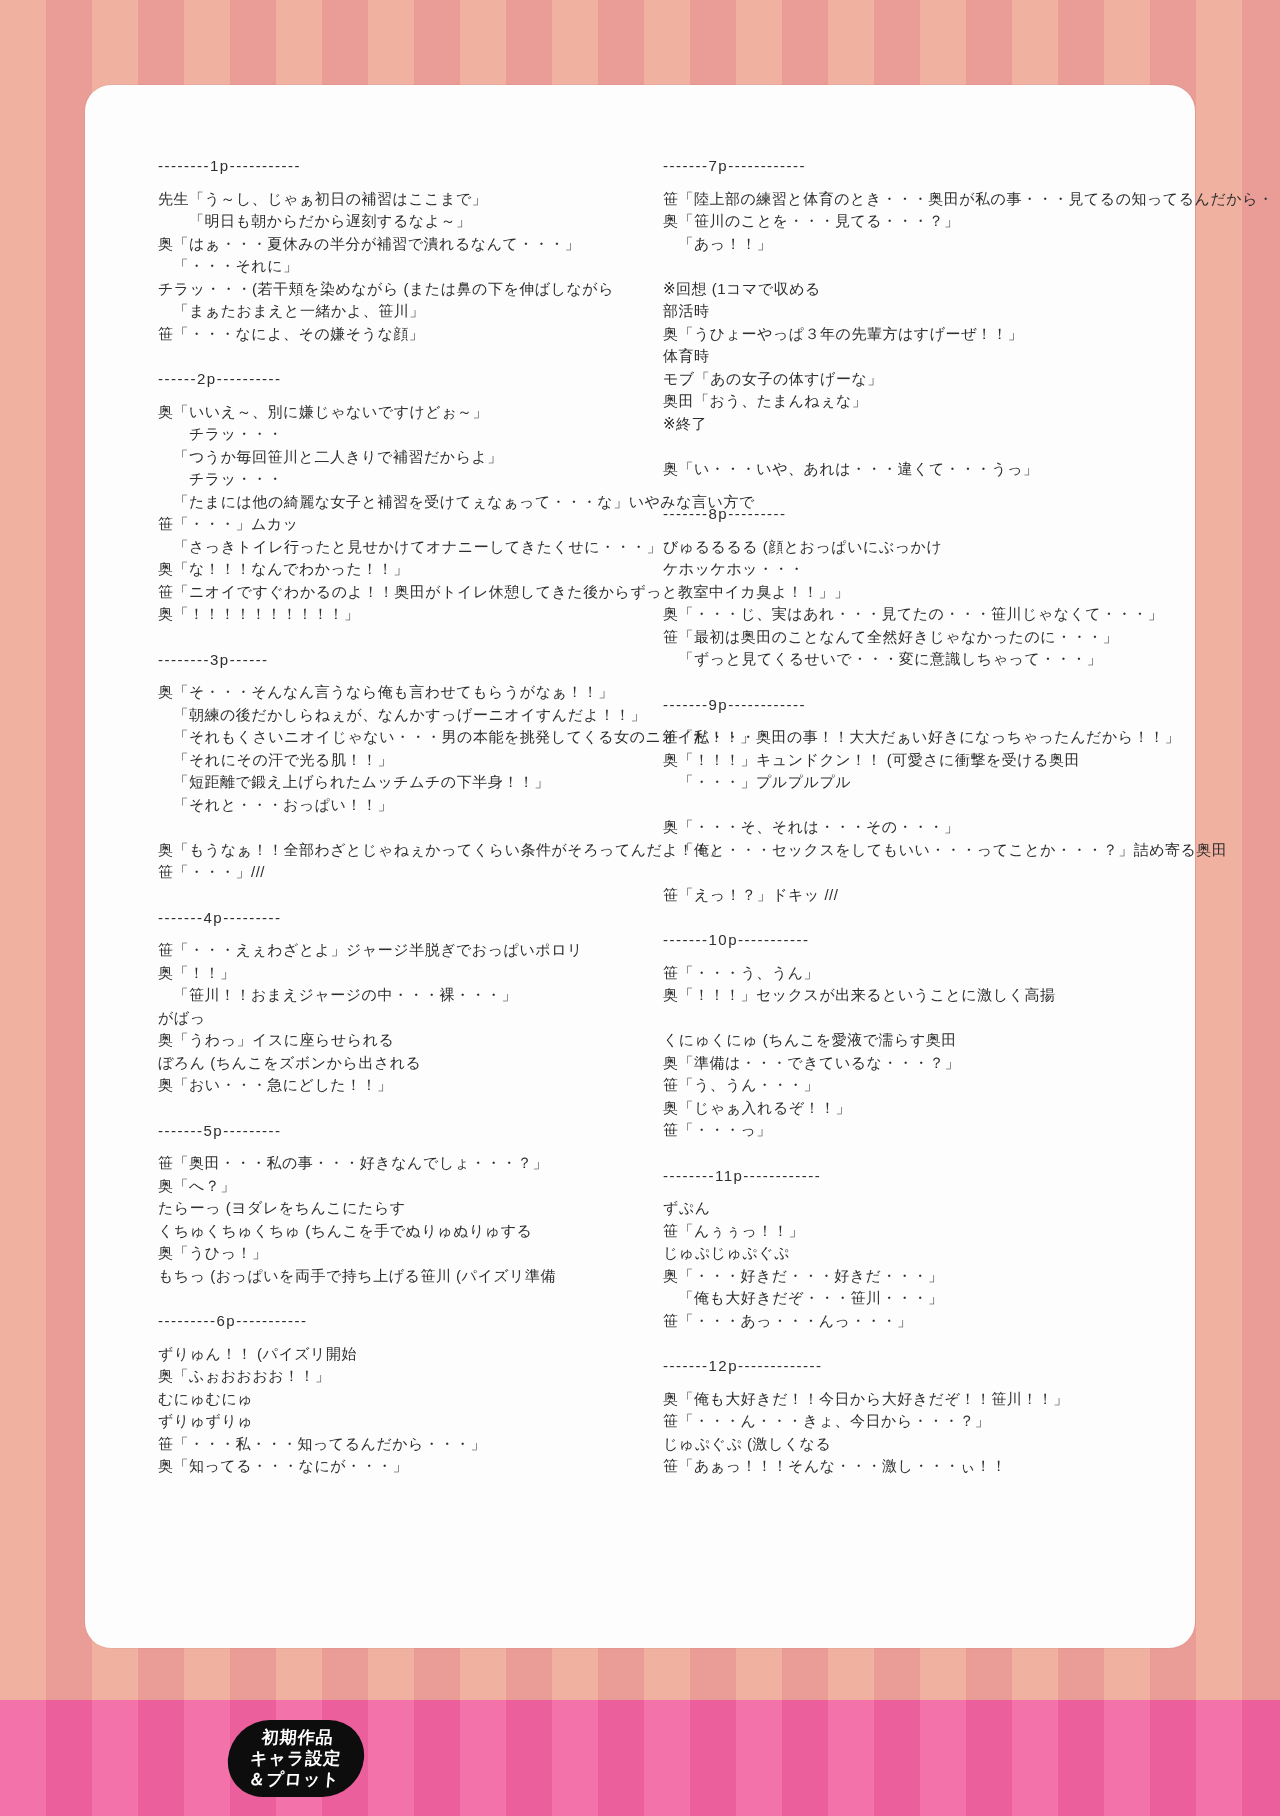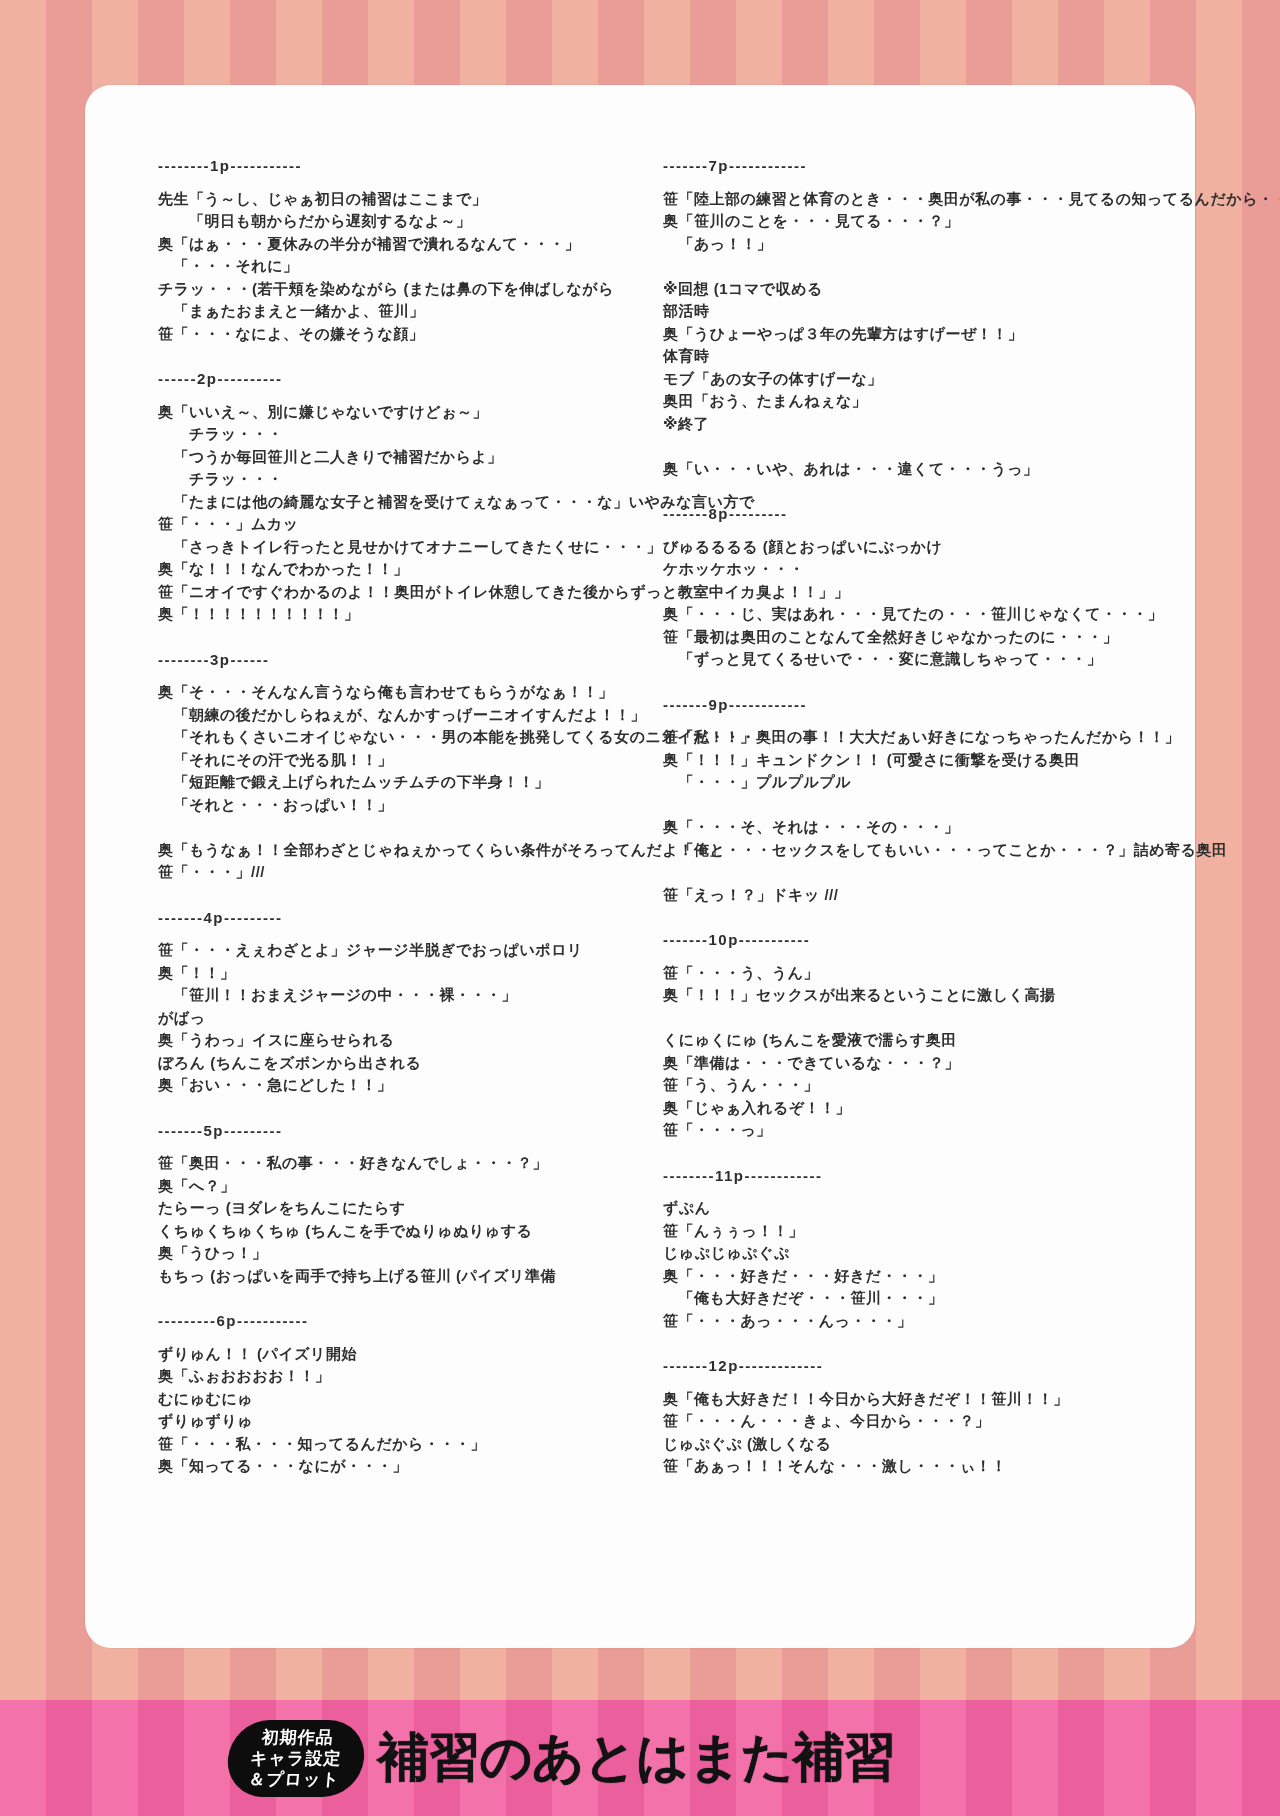--- a/index.html
+++ b/index.html
@@ -26,21 +26,21 @@
       var(--stripe-d) 46px 92px);
   }
   .script-card{
     position:absolute;left:85px;top:85px;width:1110px;height:1563px;
     background:var(--card-bg);border-radius:26px;
     box-shadow:0 0 0 1px rgba(0,0,0,0.03);
   }
   .col{
     position:absolute;top:70px;
     color:var(--ink);
-    font-size:15px;line-height:22.5px;font-weight:700;
+    font-size:15px;line-height:22.5px;font-weight:400;
     white-space:pre;letter-spacing:0.5px;
   }
   .col-left{left:73px;width:470px;}
   .col-right{left:578px;width:540px;}
   .line{min-height:22.5px;}
   .divider{margin:23px 0 10px 0;letter-spacing:1.5px;}
   .col .divider:first-child{margin-top:0;}
   .title-bar{
     position:absolute;left:228px;top:1712px;height:92px;
     display:flex;align-items:center;gap:14px;
@@ -67,14 +67,13 @@
 </div>
 
 <div class="bottom-band"></div>
 
 <div class="title-bar">
   <div class="series-badge">
     <div>初期作品</div>
     <div>キャラ設定</div>
     <div>＆プロット</div>
   </div>
-  <div class="main-title">補習のあとはまた補習</div>
 </div>
 
 </body></html>

